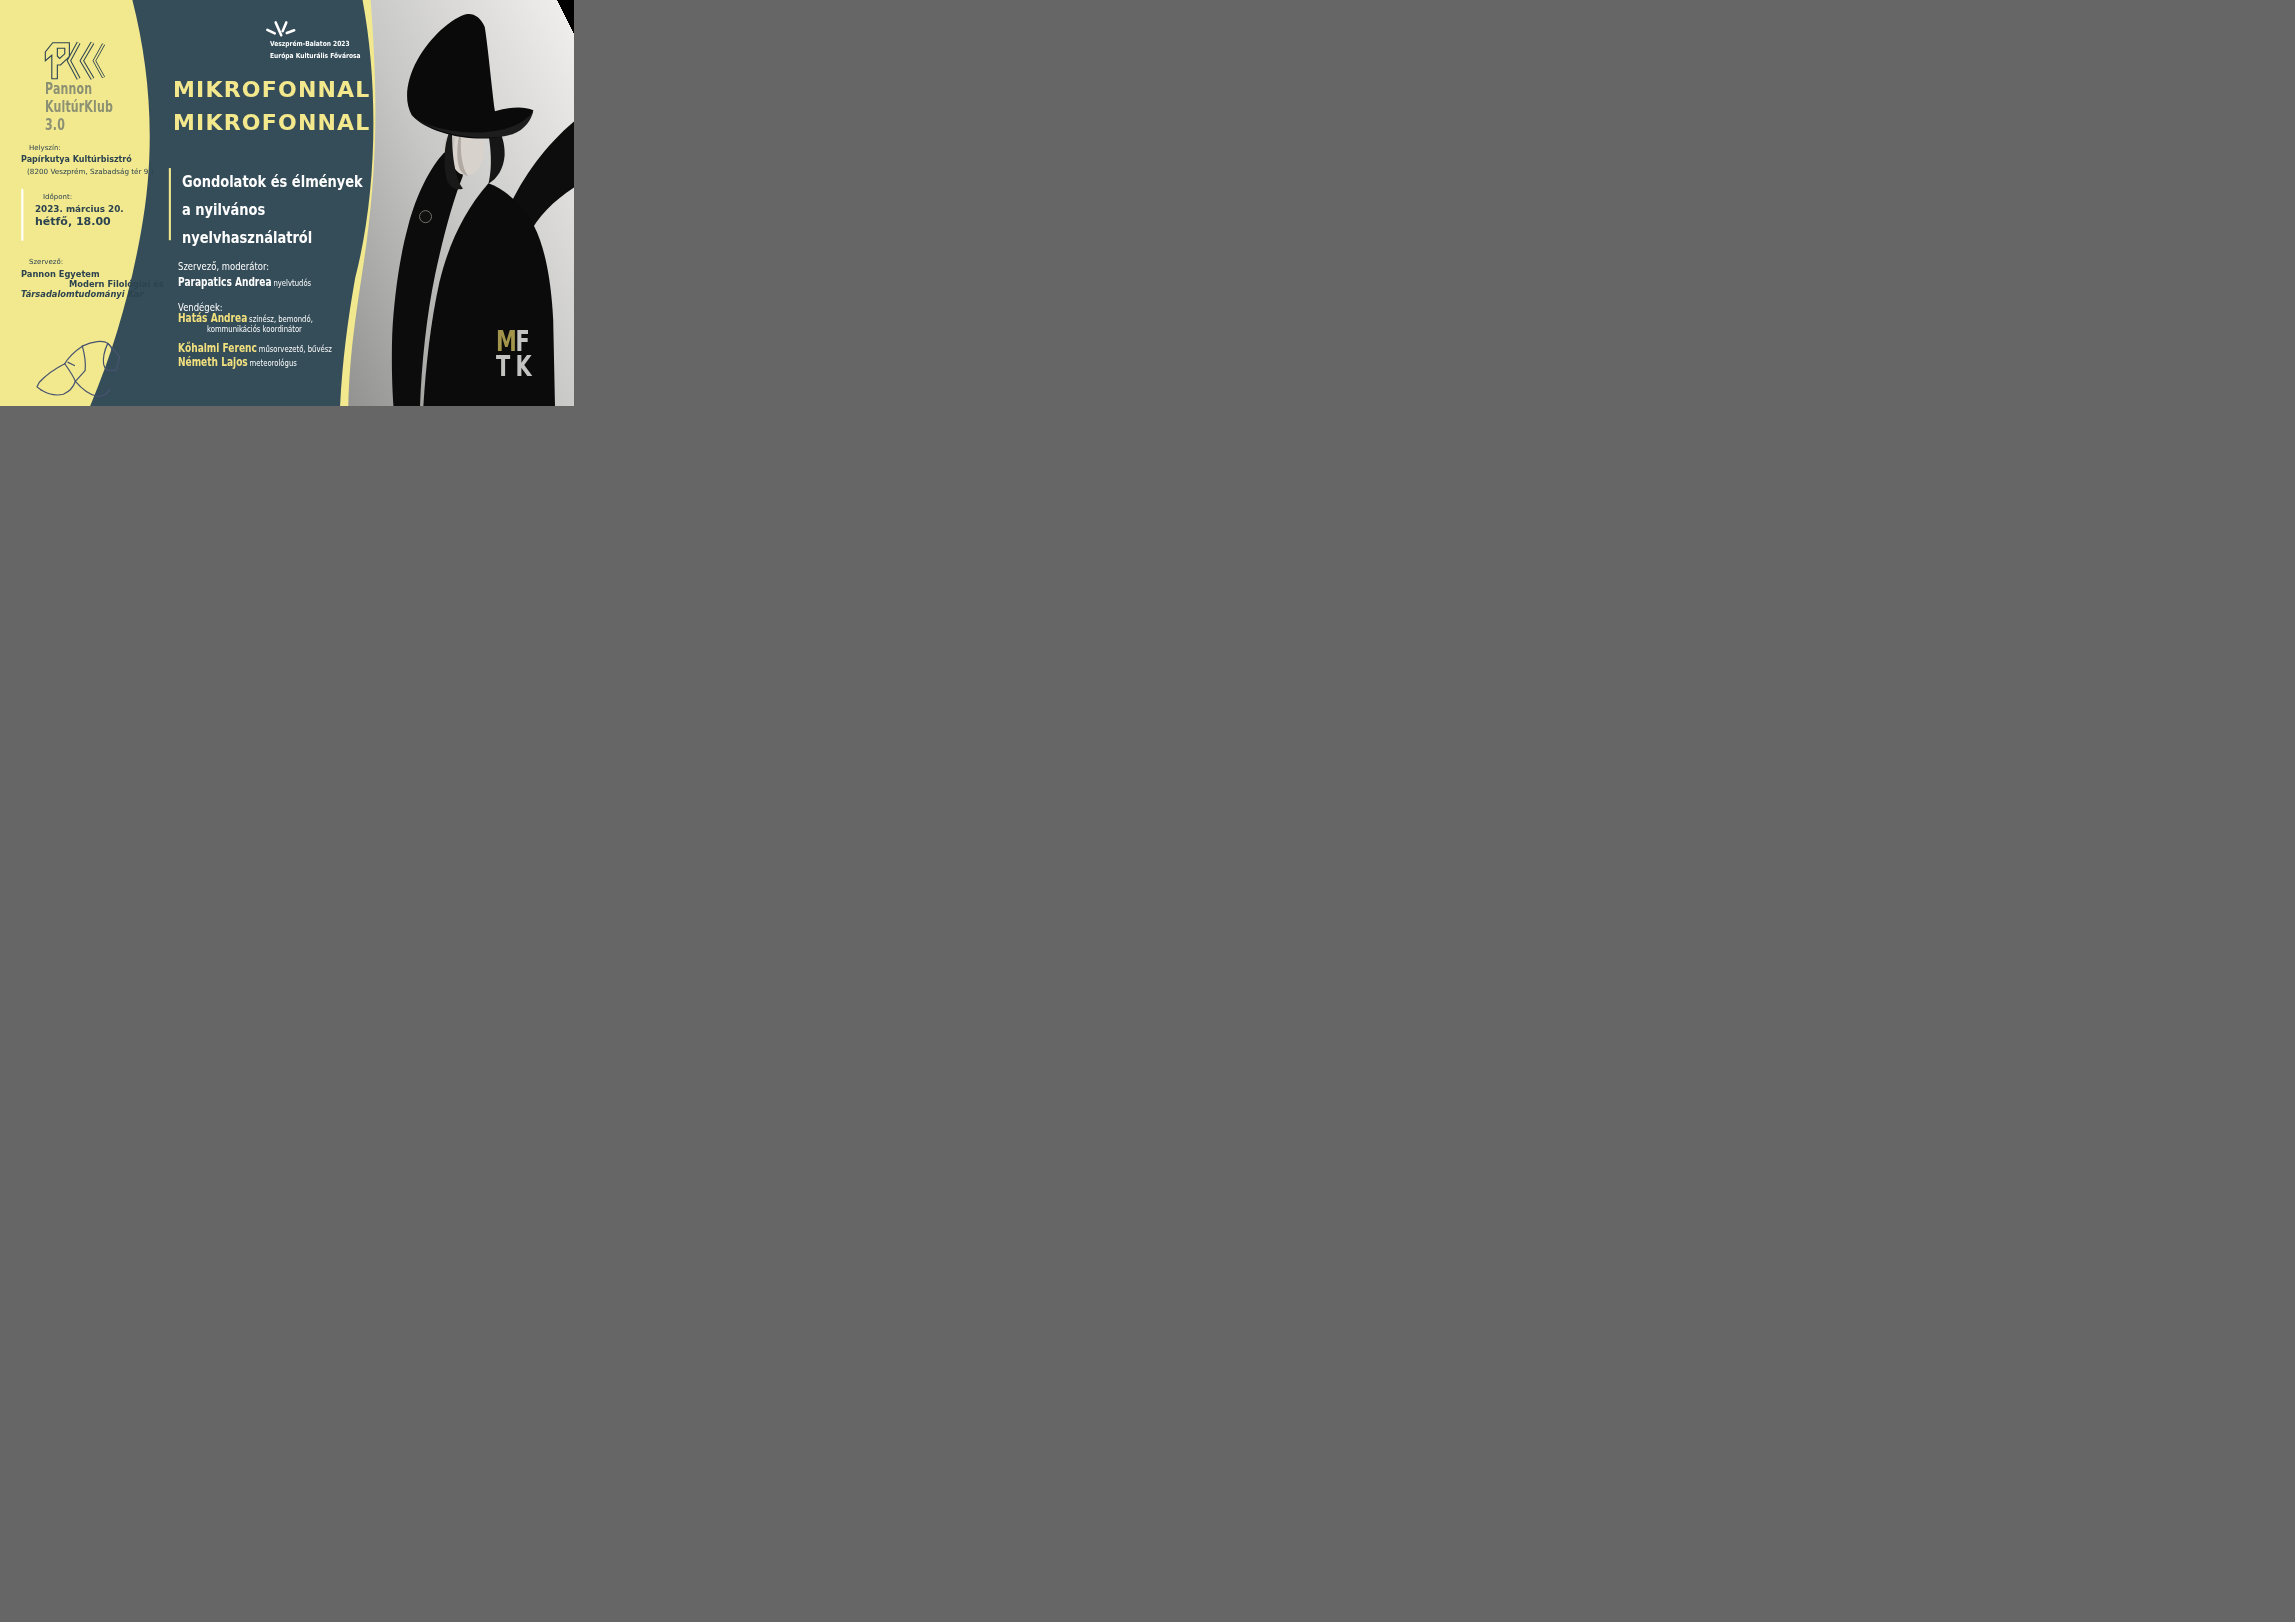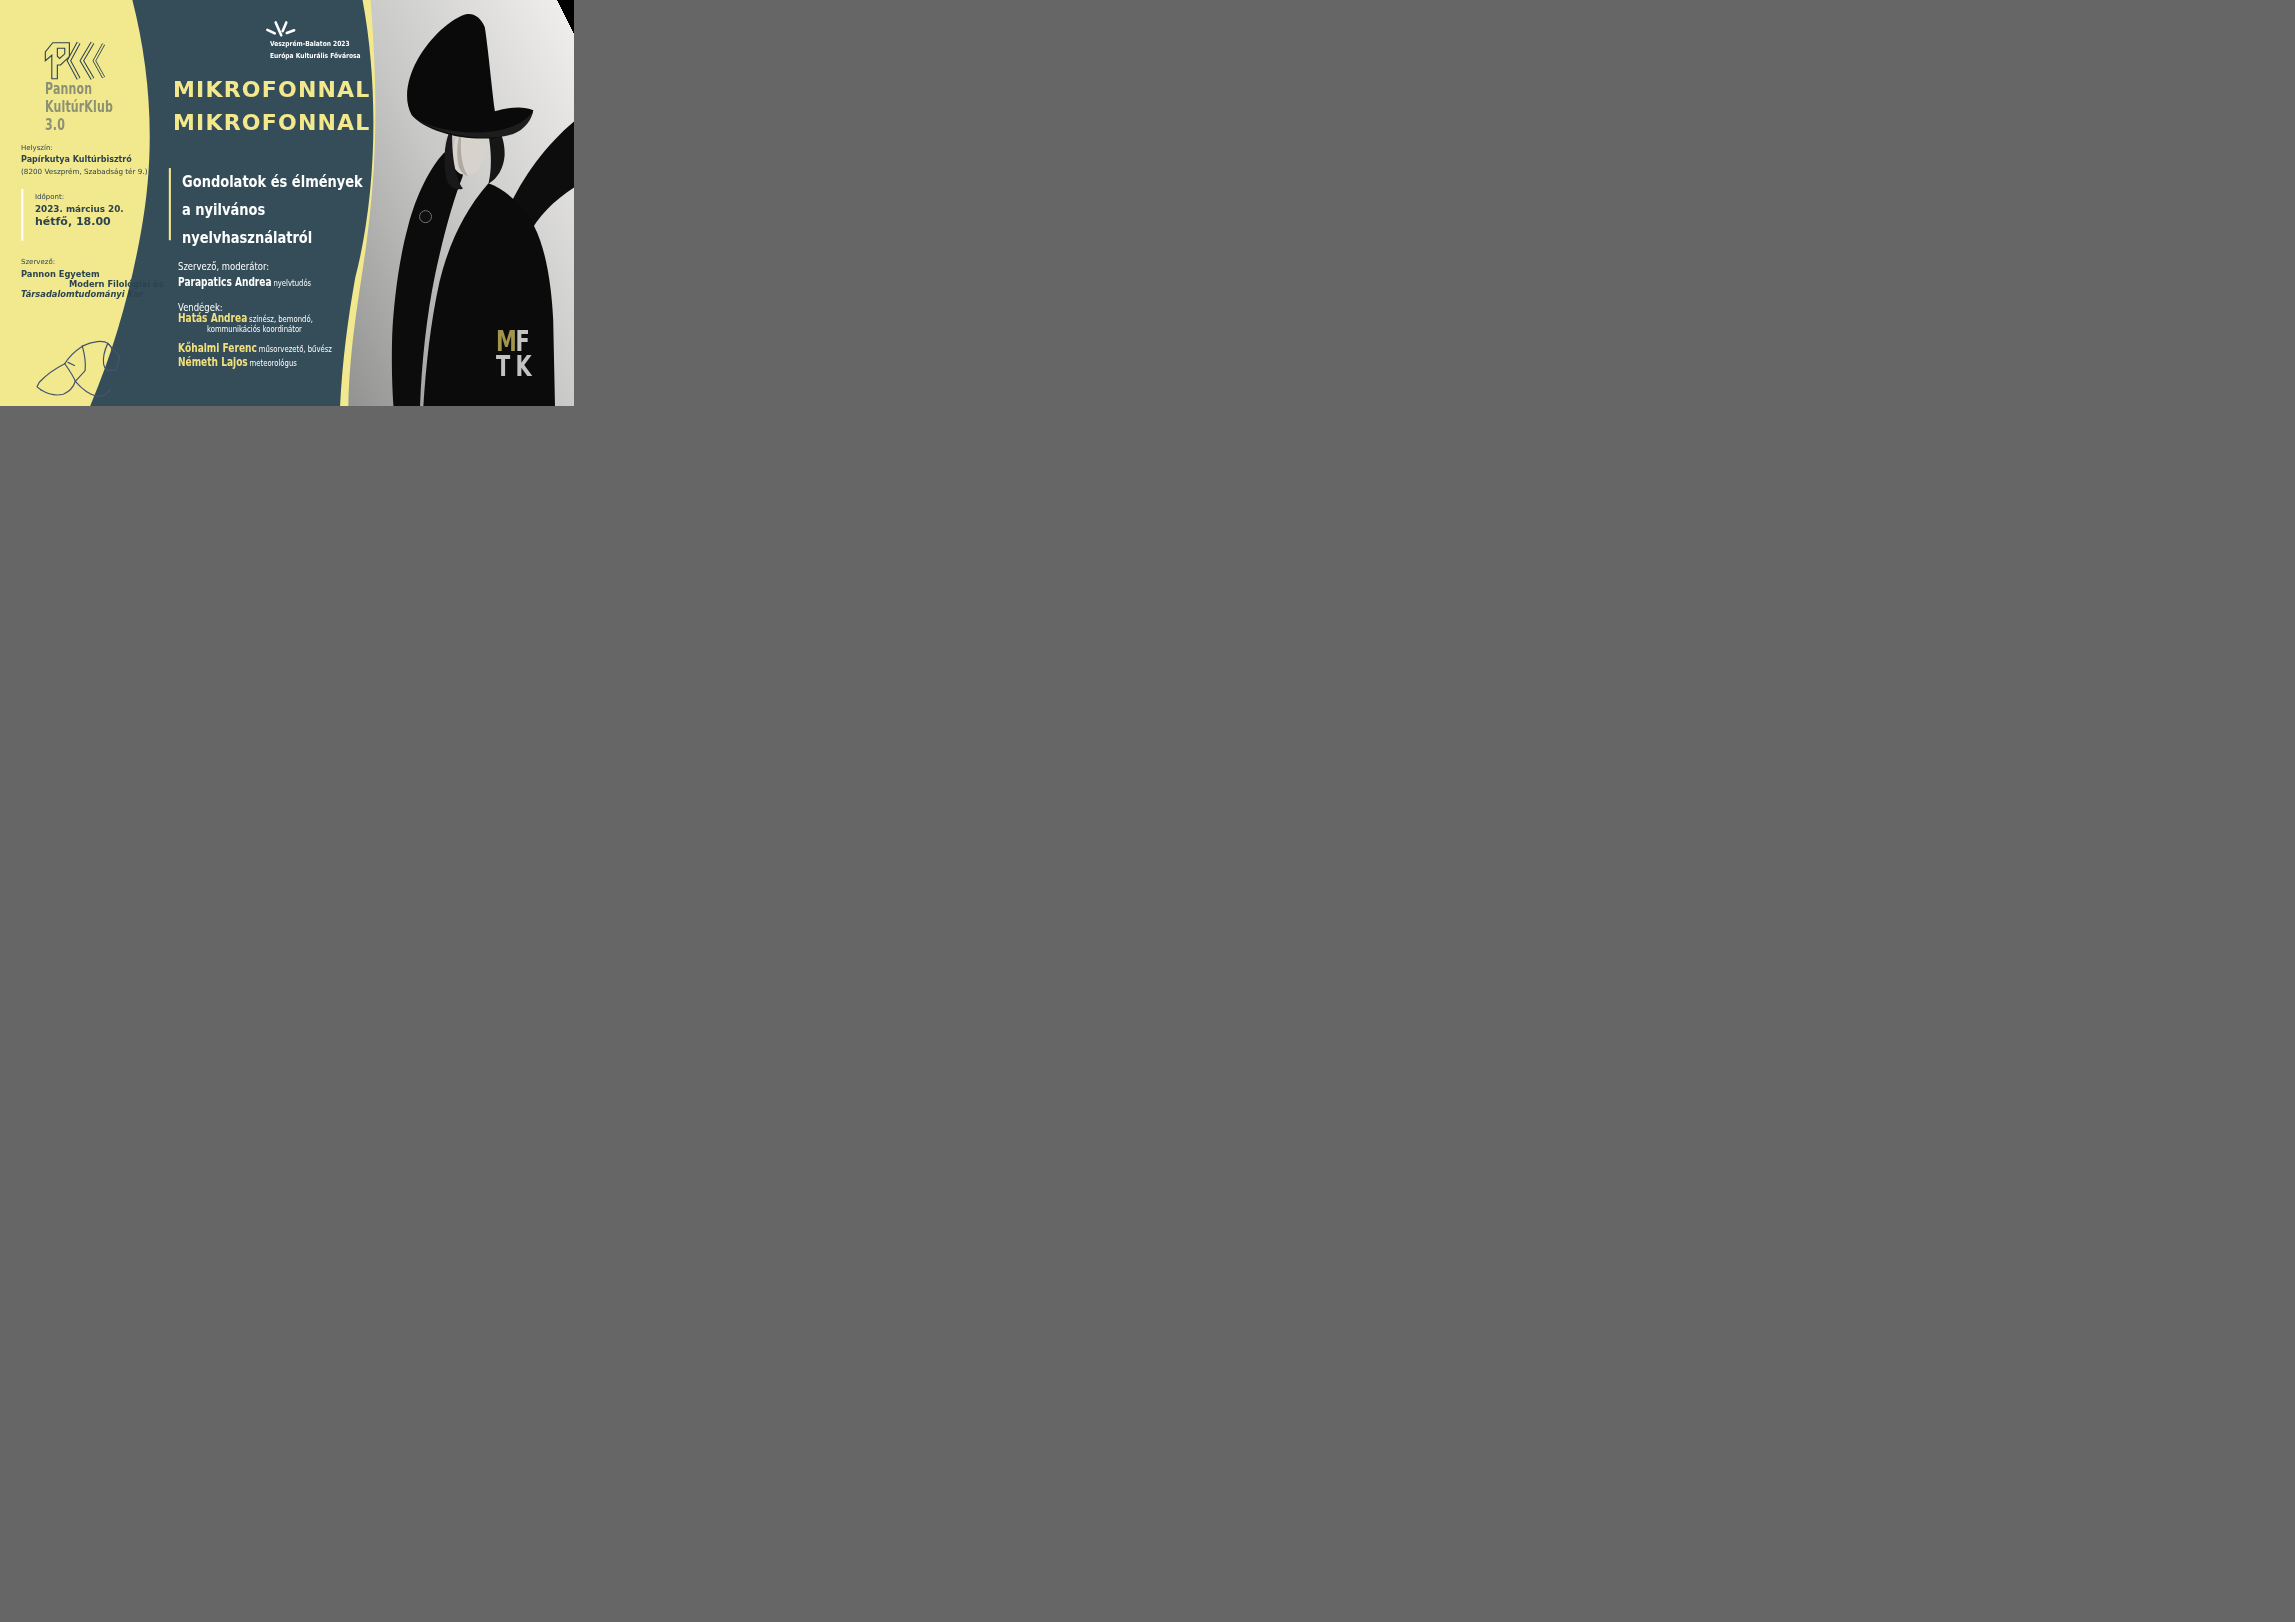--- a/index.html
+++ b/index.html
@@ -5,23 +5,23 @@
   html,body{margin:0;padding:0;background:#666;}
   .poster{position:relative;width:574px;height:406px;overflow:hidden;
           background:#f2e88e;font-family:"DejaVu Sans","Liberation Sans",sans-serif;}
   .abs{position:absolute;}
   svg{display:block;}
   .condX78{transform:scaleX(.78);transform-origin:0 0;}
   .condX80{transform:scaleX(.80);transform-origin:0 0;}
   .condX85{transform:scaleX(.85);transform-origin:0 0;}
   .condX72{transform:scaleX(.72);transform-origin:0 0;}
   .left-heading{font-size:15.3px;font-weight:bold;line-height:18px;color:#8c9173;letter-spacing:0.2px;}
-  .lp-label{font-size:7px;color:#2c4350;}
+  .lp-label{font-size:7px;color:#2c4350;margin-left:8px;}
   .lp-bold{font-size:8px;font-weight:bold;color:#2c4350;}
-  .lp-reg{font-size:7.2px;color:#2c4350;}
+  .lp-reg{font-size:7.2px;color:#2c4350;margin-left:6px;}
   .title-line{font-size:22px;font-weight:bold;letter-spacing:1.2px;line-height:33px;color:#f4e88d;white-space:nowrap;}
   .subtitle-line{font-size:16.7px;font-weight:bold;line-height:28px;color:#ffffff;white-space:nowrap;}
   .mid-label{font-size:10.6px;color:#ffffff;white-space:nowrap;}
   .name{font-size:11.6px;font-weight:bold;white-space:nowrap;}
   .role{font-size:8.8px;font-weight:normal;color:#ffffff;}
   .guest-name{color:#f2e07e;}
   .white{color:#ffffff;}
   .eyebrow{font-size:7px;font-weight:600;line-height:12px;color:#ffffff;white-space:nowrap;}
   .mftk{font-weight:bold;font-size:29px;line-height:25.4px;}
   .mftk span{display:inline-block;width:27px;}

